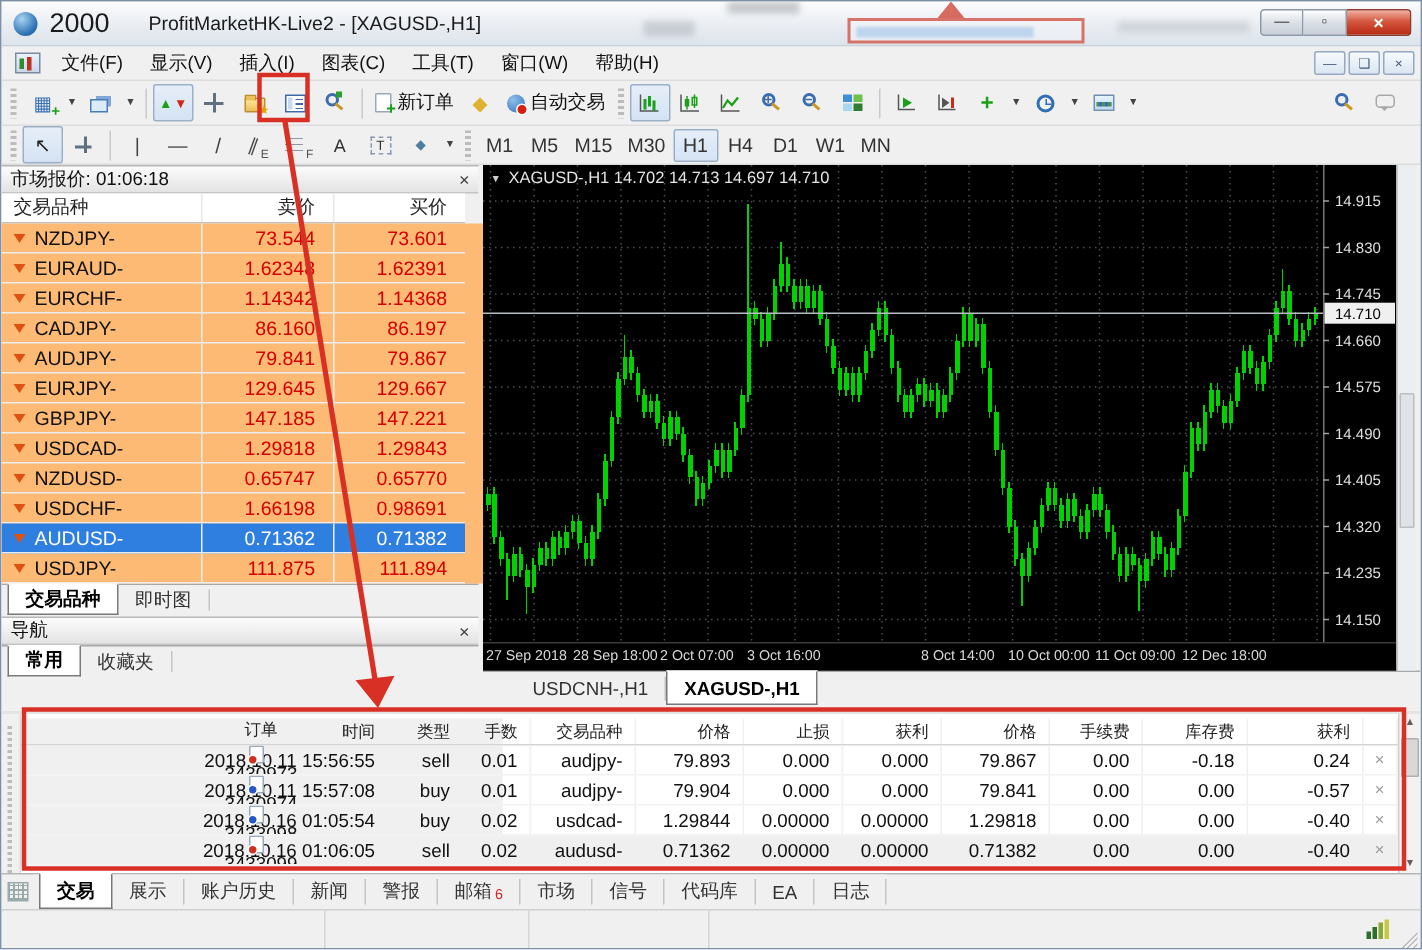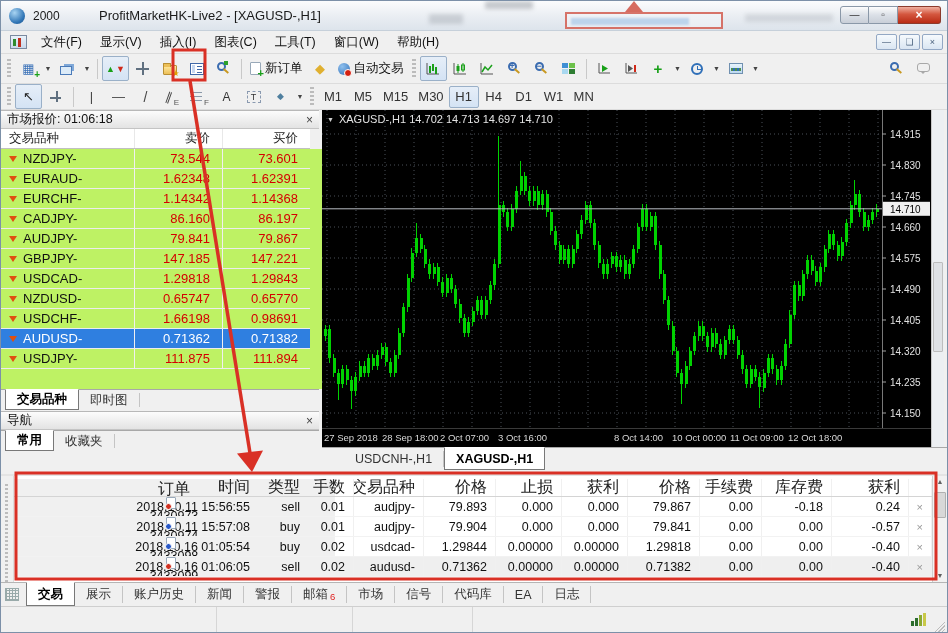--- a/index.html
+++ b/index.html
@@ -2,21 +2,21 @@
 <html><head>
 <meta charset="utf-8">
 <style>
   *{box-sizing:border-box;margin:0;padding:0}
   html,body{width:948px;height:633px;font-family:"Liberation Sans","DejaVu Sans",sans-serif;font-size:12px;background:#fff}
   .window{width:948px;height:633px;border:1px solid #7c90a8;background:#f0f0f0;display:flex;flex-direction:column;position:relative;overflow:hidden}
 
   
   .titlebar{height:30px;flex:none;display:flex;align-items:center;gap:8px;padding:0 8px;background:linear-gradient(#fbfcfd,#e9edf2 55%,#dde4ec);border-bottom:1px solid #c6d0da;position:relative}
   .app-icon{width:16px;height:16px;border-radius:50%;background:radial-gradient(circle at 35% 30%,#a8d4f2,#2f74b5 65%,#1b4f86);flex:none}
-  .title-account{font-size:12px;color:#1a1a1a;width:58px}
+  .title-account{font-size:18px;color:#1a1a1a;width:58px}
   .title-main{font-size:13px;color:#1a1a1a}
   .win-buttons{position:absolute;right:6px;top:5px;display:flex;z-index:5}
   .win-btn{width:29px;height:18px;border:1px solid #8a98a8;background:linear-gradient(#fdfdfd,#dbe0e7 50%,#c9cfd8);display:flex;align-items:center;justify-content:center;font-size:10px;color:#333;line-height:1}
   .win-btn.min{border-radius:3px 0 0 3px}
   .win-btn.restore{border-left:none}
   .win-btn.close{width:43px;border-left:none;border-radius:0 3px 3px 0;background:linear-gradient(#f0b0a0,#d4573f 45%,#b92b14);color:#fff;font-weight:bold;border-color:#8c3a2c;font-size:12px}
   
   .ghost{position:absolute;left:426px;top:0;width:410px;height:29px;pointer-events:none;z-index:2}
   .ghost div{position:absolute}
   .g-s1{left:58px;top:0;width:48px;height:8px;background:#8a8f96;opacity:.45;filter:blur(2px)}
@@ -85,21 +85,21 @@
   .tf-btn.pressed{border-color:#9ab0c8;background:linear-gradient(#e6eef8,#d4e3f4)}
 
   
   .main{flex:1;display:flex;min-height:0;background:#f0f0f0}
   .left{width:321px;flex:none;border-right:3px solid #f0f0f0;display:flex;flex-direction:column;background:#f0f0f0}
   .panel-title{height:19px;background:linear-gradient(#fcfcfc,#e3e3e3);border-top:1px solid #b8b8b8;border-bottom:1px solid #c4c4c4;display:flex;align-items:center;justify-content:space-between;padding:0 6px;font-size:12.5px;color:#111;flex:none}
   .px{font-size:12px;color:#444;line-height:1}
   .mw-header{display:grid;grid-template-columns:133px 88px 88px;height:20px;align-items:center;background:#fff;border-bottom:1px solid #c0c0c0;font-size:12.5px;color:#222;width:309px}
   .h-sym{padding-left:8px}
   .h-bid,.h-ask{text-align:right;padding-right:12px;border-left:1px solid #e8e8e8;height:100%;display:flex;align-items:center;justify-content:flex-end}
-  .mw-rows{position:relative;background:#bef264;flex:none;height:240px;width:377px}
+  .mw-rows{position:relative;background:#fdba74;flex:none;height:240px;width:377px}
   .mw-row{display:grid;grid-template-columns:22px 111px 88px 88px;height:20px;align-items:center;border-bottom:1px solid #ececec;font-size:13px;width:309px}
   .mw-row .tri{width:0;height:0;border-left:4px solid transparent;border-right:4px solid transparent;border-top:6px solid #e05010;margin-left:8px}
   .mw-sym{color:#111}
   .mw-bid,.mw-ask{text-align:right;padding-right:12px;color:#d40000;border-left:1px solid #f0f0f0;height:100%;display:flex;align-items:center;justify-content:flex-end}
   .mw-row.selected{background:#2f7fe0}
   .mw-row.selected .mw-sym,.mw-row.selected .mw-bid,.mw-row.selected .mw-ask{color:#fff}
   .vscroll{position:absolute;right:0;top:0;bottom:0;width:13px;background:#f2f2f2;border-left:1px solid #d0d0d0;font-size:7px;color:#606060}
   .vscroll .sa{position:absolute;left:0;right:0;text-align:center;line-height:12px}
   .vscroll .sa.top{top:0}.vscroll .sa.bot{bottom:0}
   .vthumb{position:absolute;left:1px;right:1px;background:#d8d8d8;border:1px solid #b0b0b0;border-radius:1px}
@@ -120,21 +120,21 @@
   .tlab{position:absolute;top:3px;font-size:9.5px;color:#d8d8d8;white-space:nowrap}
   .chart-vscroll{width:13px;flex:none;background:#eceff2;border-left:1px solid #c8c8c8;position:relative}
   .chart-tabs{height:23px;padding-left:22px}
   .chart-tabs .btab.active{font-weight:bold}
 
   
   .terminal{height:108px;flex:none;display:flex;background:#fff;border-top:2px solid #e4e4e4;position:relative}
   .term-grip{width:13px;flex:none;background:#f0f0f0;border-right:1px solid #dcdcdc;background-image:repeating-linear-gradient(180deg,#bcbcbc 0 2px,transparent 2px 4px);background-size:3px 100%;background-repeat:no-repeat;background-position:4px 8px}
   .term-table{flex:1;min-width:0;padding-top:3px}
   :root{--tcols:100px 145px 50px 45px 70px 72px 66px 66px 72px 62px 70px 77px 23px}
-  .term-headrow{display:grid;grid-template-columns:var(--tcols);height:18px;border-bottom:1px solid #d4d4d4;font-size:16px;color:#222;background:#fff}
+  .term-headrow{display:grid;grid-template-columns:var(--tcols);height:18px;border-bottom:1px solid #d4d4d4;font-size:11px;color:#222;background:#fff}
   .trow{display:grid;grid-template-columns:var(--tcols);height:20px;border-bottom:1px solid #f2f2f2;font-size:12.5px;color:#111}
   .trow.alt{background:#efefef}
   .tcell{display:flex;align-items:center;justify-content:flex-end;padding:0 8px 0 4px;border-right:1px solid #f0f0f0;white-space:nowrap;overflow:hidden}
   .tcell.left{justify-content:flex-start;padding-left:8px}
   .odoc{width:10px;height:12px;border:1px solid #9aaabb;background:#fff;border-radius:1px;position:relative;margin-right:6px;flex:none}
   .odoc::after{content:"";position:absolute;left:-2px;bottom:-2px;width:5px;height:5px;border-radius:50%;border:1px solid #fff}
   .odoc.sell::after{background:#d03020}
   .odoc.buy::after{background:#2858c8}
   .xclose{color:#999;font-size:11px;margin-left:6px}
   .term-vscroll{width:15px;flex:none;background:#f2f2f2;border-left:1px solid #d0d0d0;position:relative;font-size:7px;color:#606060}
@@ -396,20 +396,26 @@
             <span class="tri"></span>
             <span class="mw-sym">CADJPY-</span>
             <span class="mw-bid">86.160</span>
             <span class="mw-ask">86.197</span>
           </div>
           <div class="mw-row">
             <span class="tri"></span>
             <span class="mw-sym">AUDJPY-</span>
             <span class="mw-bid">79.841</span>
             <span class="mw-ask">79.867</span>
+          </div>
+          <div class="mw-row">
+            <span class="tri"></span>
+            <span class="mw-sym">EURJPY-</span>
+            <span class="mw-bid">129.645</span>
+            <span class="mw-ask">129.667</span>
           </div>
           <div class="mw-row">
             <span class="tri"></span>
             <span class="mw-sym">GBPJPY-</span>
             <span class="mw-bid">147.185</span>
             <span class="mw-ask">147.221</span>
           </div>
           <div class="mw-row">
             <span class="tri"></span>
             <span class="mw-sym">USDCAD-</span>
@@ -784,21 +790,21 @@
           </div>
           <div id="time-axis" class="time-axis">
               <span class="tlab" style="left: 2px;">27 Sep 2018</span>
               <span class="tlab" style="left: 60px;">28 Sep 18:00</span>
               <span class="tlab" style="left: 118px;">2 Oct 07:00</span>
               <span class="tlab" style="left: 176px;">3 Oct 16:00</span>
               <span class="tlab" style="left: 234px; margin-top: 40px;">5 Oct 02:00</span>
               <span class="tlab" style="left: 292px;">8 Oct 14:00</span>
               <span class="tlab" style="left: 350px;">10 Oct 00:00</span>
               <span class="tlab" style="left: 408px;">11 Oct 09:00</span>
-              <span class="tlab" style="left: 466px;">12 Oct 18:00</span>
+              <span class="tlab" style="left: 466px;">12 Dec 18:00</span>
             </div>
         </div>
         <div class="chart-vscroll">
           <div class="vthumb" style="top:45%;height:90px;background:#dfe2e6;border-color:#bdbdbd"></div>
         </div>
       </div>
       <div id="chart-tabs" class="btabs chart-tabs">
           <div class="btab">USDCNH-,H1</div>
           <div class="btab active">XAGUSD-,H1</div>
         </div>

